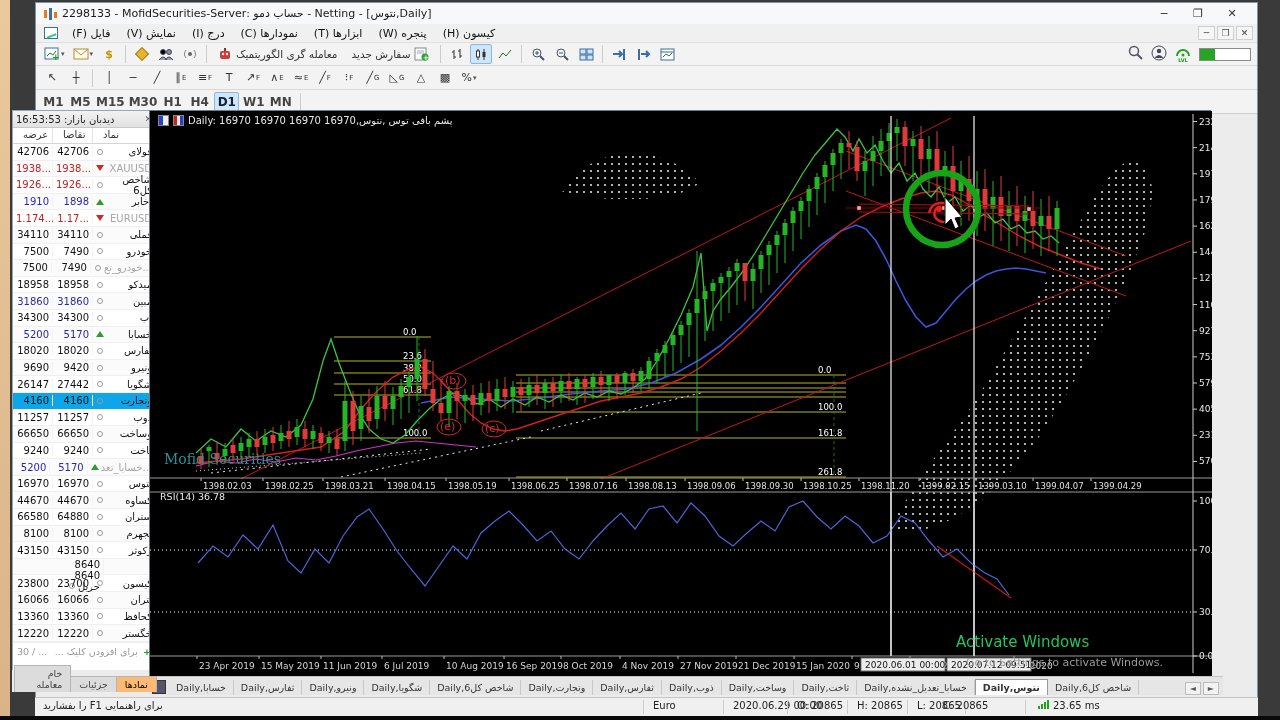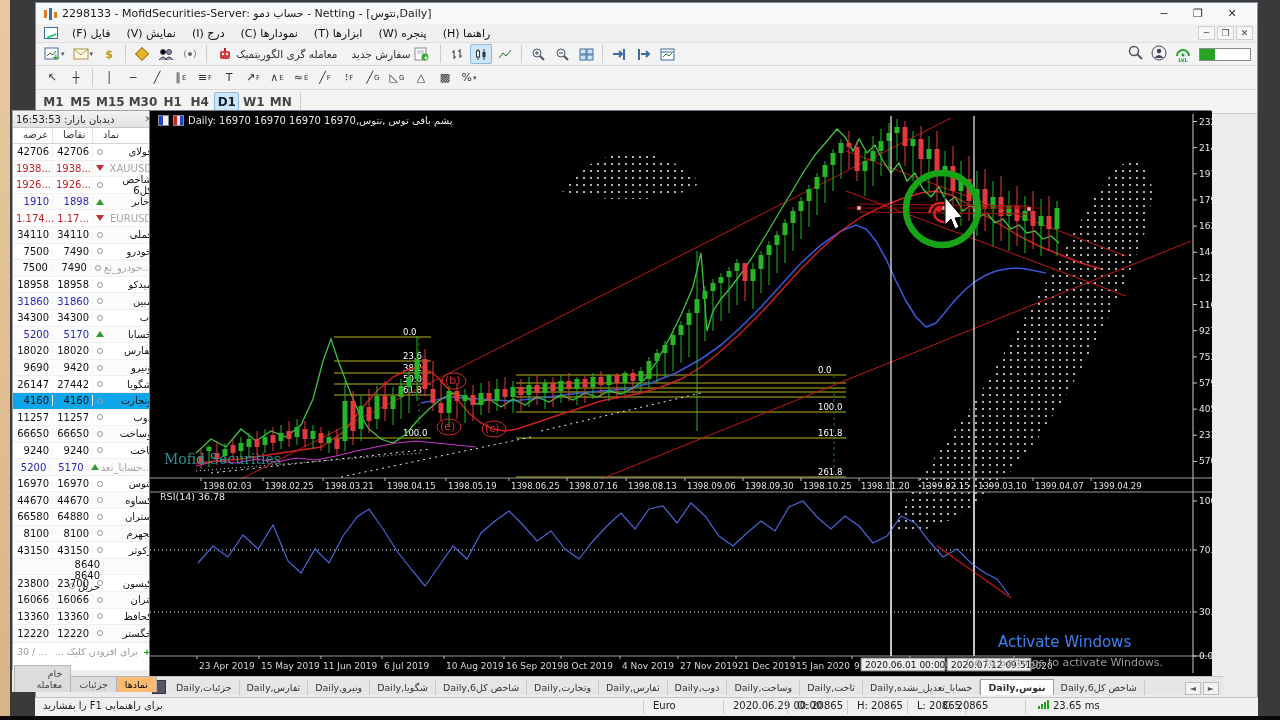--- a/index.html
+++ b/index.html
@@ -63,21 +63,21 @@
   
   #chart-wrap{position:absolute;left:149px;top:110px;width:1062px;height:566px;background:#000;border:1px solid #6a7a88;}
   #chart-svg{position:absolute;left:0;top:0;}
   .overlay{position:absolute;z-index:5;}
   #symbol-title{left:8px;top:4px;color:#e8e8e8;font-size:10px;display:flex;align-items:center;gap:4px;}
   .chart-ic{width:11px;height:11px;border:1px solid #888;display:inline-block;}
   .chart-ic.b1{background:linear-gradient(90deg,#2244cc 50%,#eee 50%);}
   .chart-ic.b2{background:linear-gradient(90deg,#cc2222 33%,#eee 33%,#eee 66%,#2244cc 66%);}
   #watermark{left:14px;top:340px;color:#2f8f8f;font-size:14px;font-family:"DejaVu Serif","Liberation Serif",serif;}
   #rsi-label{left:10px;top:380px;color:#e8e8e8;font-size:9.5px;}
-  #activate1{left:848px;top:522px;color:#3b82f6;font-size:15px;}
+  #activate1{left:806px;top:522px;color:#22c55e;font-size:15px;}
   #activate2{left:816px;top:545px;color:#9a9a9a;font-size:11px;}
   
   #bottom-tabs{position:absolute;left:149px;top:676px;width:1074px;height:19px;background:#e6e6e6;display:flex;align-items:flex-end;border-top:1px solid #c5c5c5;font-size:9.5px;overflow:hidden;}
   .btab-icon{width:14px;height:14px;margin:0 3px 1px 3px;background:#556;border:1px solid #334;flex:none;}
   .btab{padding:2px 7px;color:#333;border-right:1px solid #c9c9c9;white-space:nowrap;direction:rtl;}
   .btab.active{background:#ffffff;font-weight:bold;border:1px solid #9a9a9a;border-bottom:none;}
   .btab-nav{margin-left:auto;display:flex;gap:2px;padding-right:4px;}
   .btab-nav span{font-size:8px;color:#555;border:1px solid #bbb;background:#f2f2f2;padding:1px 4px;}
   
   #statusbar{position:absolute;left:0;top:695px;width:100%;height:19px;background:#f0f0f0;border-top:1px solid #c5c5c5;font-size:10px;color:#222;}
@@ -115,21 +115,21 @@
       <div class="menu-chart-icon">
           <i></i>
         </div>
       <div id="menu-items" style="display:flex;">
           <div class="menu-item" dir="rtl">فایل (F)</div>
           <div class="menu-item" dir="rtl">نمایش (V)</div>
           <div class="menu-item" dir="rtl">درج (I)</div>
           <div class="menu-item" dir="rtl">نمودارها (C)</div>
           <div class="menu-item" dir="rtl">ابزارها (T)</div>
           <div class="menu-item" dir="rtl">پنجره (W)</div>
-          <div class="menu-item" dir="rtl">راهنما (H)</div>
+          <div class="menu-item" dir="rtl">کیسون (H)</div>
         </div>
       <div class="mini-controls">
         <div class="mini-btn">─</div>
         <div class="mini-btn">❐</div>
         <div class="mini-btn">✕</div>
       </div>
     </div>
 
     <div id="toolbar1">
       <div class="tbtn">
@@ -1083,21 +1083,21 @@
       <span dir="rtl">پشم بافی توس ,نتوس,Daily: 16970 16970 16970 16970</span>
     </div>
     <div class="overlay" id="watermark">Mofid Securities</div>
     <div class="overlay" id="rsi-label">RSI(14) 36.78</div>
     <div class="overlay" id="activate1">Activate Windows</div>
     <div class="overlay" id="activate2">Go to Settings to activate Windows.</div>
   </div>
 
   <div id="bottom-tabs">
       <div class="btab-icon"></div>
-      <div class="btab">جزئیات,Daily</div>
+      <div class="btab">خسابا,Daily</div>
       <div class="btab">ثفارس,Daily</div>
       <div class="btab">ونیرو,Daily</div>
       <div class="btab">شگویا,Daily</div>
       <div class="btab">شاخص کل6,Daily</div>
       <div class="btab">وتجارت,Daily</div>
       <div class="btab">ثفارس,Daily</div>
       <div class="btab">ذوب,Daily</div>
       <div class="btab">وساخت,Daily</div>
       <div class="btab">ثاخت,Daily</div>
       <div class="btab">خسابا_تعدیل_نشده,Daily</div>

